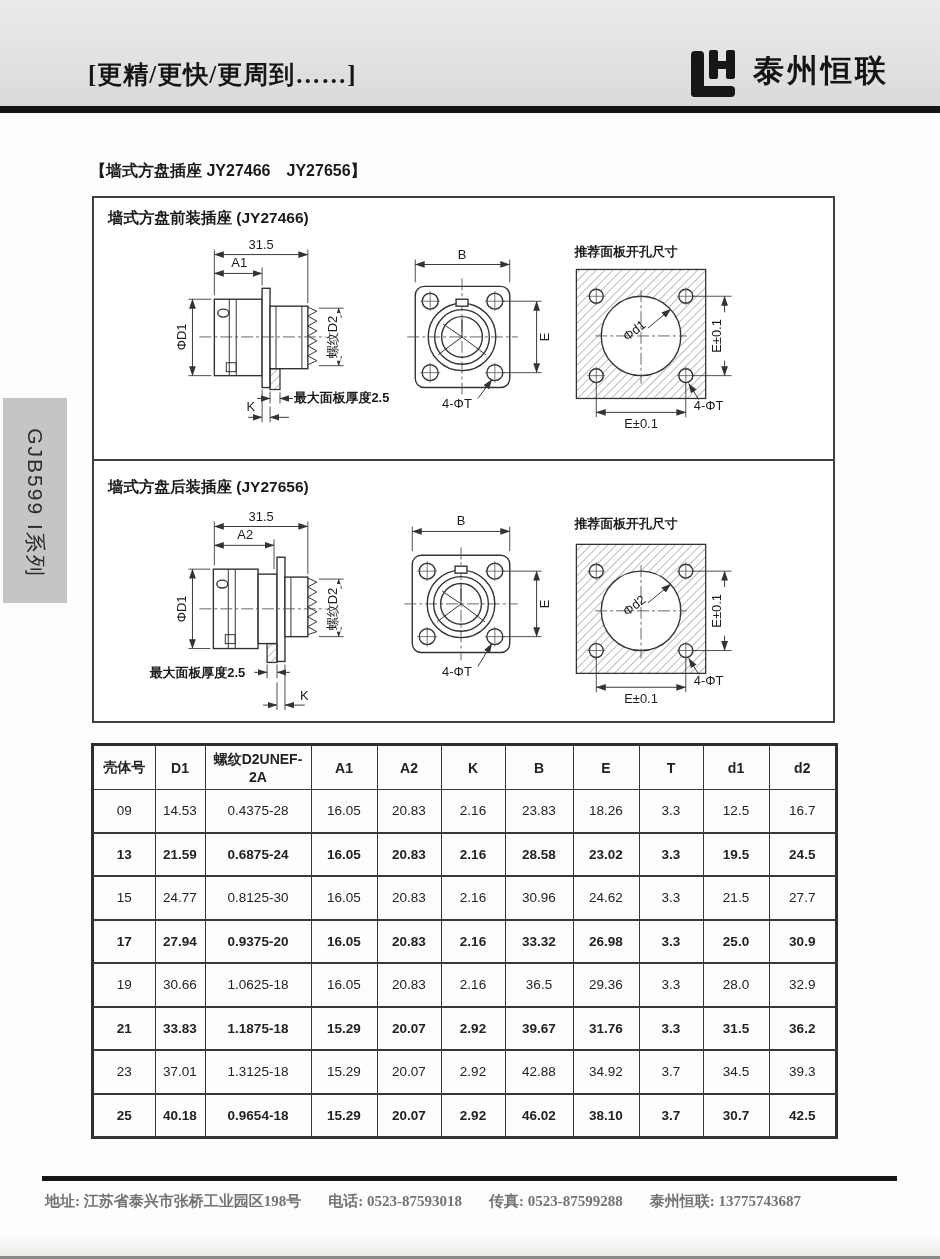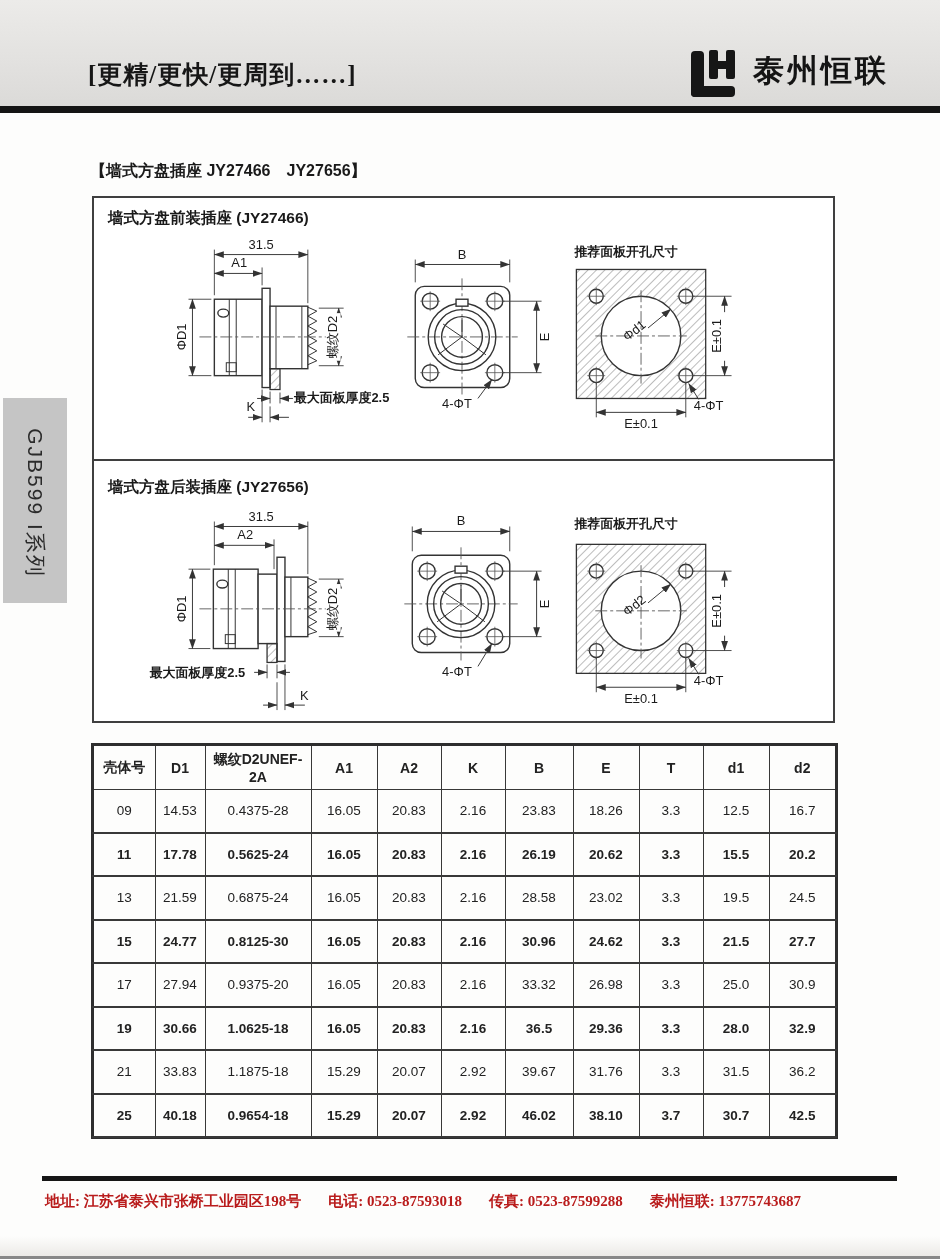--- a/index.html
+++ b/index.html
@@ -42,21 +42,21 @@
         table-layout:fixed;box-sizing:border-box;margin-top:17px;}
   .spec th,.spec td{border:1.5px solid #383838;text-align:center;padding:0;color:#222;}
   .spec th{height:43px;font-size:14px;font-weight:700;}
   .spec td{height:41.5px;font-size:13.5px;}
   .spec{border:2px solid #2e2e2e;outline:1px solid #2e2e2e;}
   .spec tbody tr:nth-child(even){font-weight:700;}
   .spec tbody tr:nth-child(even) td{border-top-width:2px;border-bottom-width:2px;}
   
   .foot-bar{position:absolute;left:42px;top:1176px;width:855px;height:5px;background:#161616;}
   .foot{position:absolute;left:45px;top:1192px;width:860px;display:flex;
-        font-family:"Liberation Serif",serif;font-weight:700;font-size:15px;color:#b91c1c;}
+        font-family:"Liberation Serif",serif;font-weight:700;font-size:15px;color:#737373;}
   .foot-item{margin-right:27px;white-space:nowrap;}
   .bottom-fade{position:absolute;left:0;bottom:0;width:940px;height:20px;
         background:linear-gradient(180deg,rgba(240,239,237,0) 0%,#eceae7 100%);}
 </style>
 </head>
 <body>
 
 <div class="page">
 
   <div class="hdr">
@@ -345,33 +345,20 @@
           <td>16.05</td>
           <td>20.83</td>
           <td>2.16</td>
           <td>23.83</td>
           <td>18.26</td>
           <td>3.3</td>
           <td>12.5</td>
           <td>16.7</td>
         </tr>
         <tr>
-          <td>11</td>
-          <td>17.78</td>
-          <td>0.5625-24</td>
-          <td>16.05</td>
-          <td>20.83</td>
-          <td>2.16</td>
-          <td>26.19</td>
-          <td>20.62</td>
-          <td>3.3</td>
-          <td>15.5</td>
-          <td>20.2</td>
-        </tr>
-        <tr>
           <td>13</td>
           <td>21.59</td>
           <td>0.6875-24</td>
           <td>16.05</td>
           <td>20.83</td>
           <td>2.16</td>
           <td>28.58</td>
           <td>23.02</td>
           <td>3.3</td>
           <td>19.5</td>
@@ -421,20 +408,33 @@
           <td>33.83</td>
           <td>1.1875-18</td>
           <td>15.29</td>
           <td>20.07</td>
           <td>2.92</td>
           <td>39.67</td>
           <td>31.76</td>
           <td>3.3</td>
           <td>31.5</td>
           <td>36.2</td>
+        </tr>
+        <tr>
+          <td>23</td>
+          <td>37.01</td>
+          <td>1.3125-18</td>
+          <td>15.29</td>
+          <td>20.07</td>
+          <td>2.92</td>
+          <td>42.88</td>
+          <td>34.92</td>
+          <td>3.7</td>
+          <td>34.5</td>
+          <td>39.3</td>
         </tr>
         <tr>
           <td>25</td>
           <td>40.18</td>
           <td>0.9654-18</td>
           <td>15.29</td>
           <td>20.07</td>
           <td>2.92</td>
           <td>46.02</td>
           <td>38.10</td>

